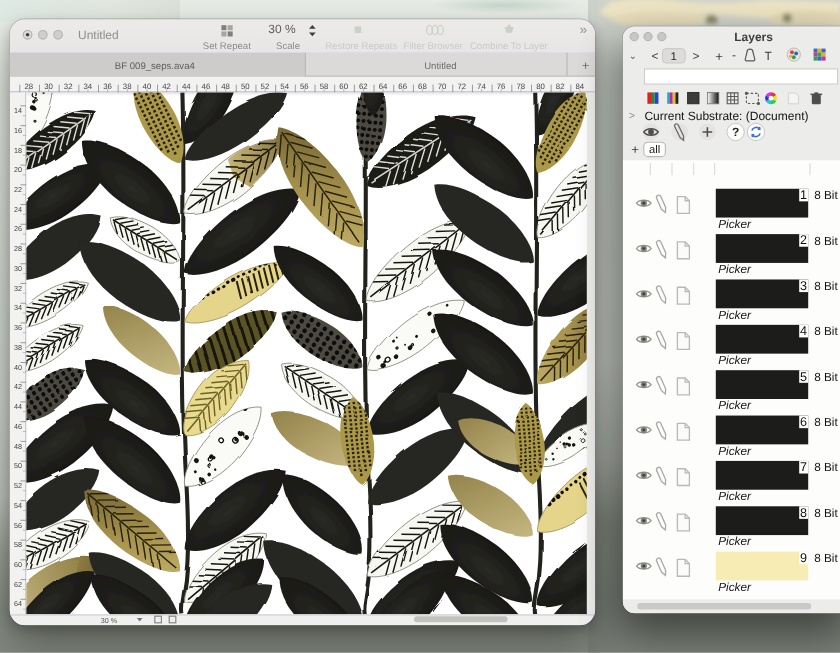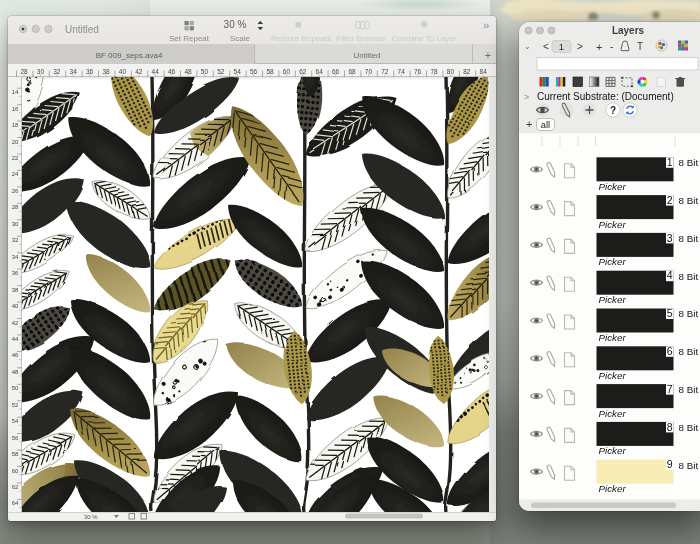--- a/index.html
+++ b/index.html
@@ -24,21 +24,21 @@
   <ellipse cx="185" cy="16" rx="34" ry="7" fill="#e2d8b4"></ellipse>
   <circle cx="103" cy="17" r="5" fill="#8e8c6b"></circle>
   <circle cx="166" cy="15" r="4" fill="#8e8c6b"></circle>
   <rect x="8" y="20" width="202" height="5" fill="#cdd0c8"></rect>
  </g>
 </svg>
 
 <div class="abs" style="left:0;top:0;width:150px;height:18px;background:linear-gradient(90deg,#dfeae4,#e4e9e2 60%,#dde2db)"></div>
 <div class="abs" style="left:330px;top:0;width:180px;height:14px;background:radial-gradient(ellipse 90px 10px at 50% 30%,rgba(190,210,198,0.8),rgba(190,210,198,0) 70%)"></div>
 
-<div class="abs" style="left:8px;top:16px;width:488px;height:505px;background:#c4b5fd;border-radius:3px;box-shadow:0 0 0 0.5px rgba(0,0,0,0.22), 0 18px 36px rgba(0,0,0,0.33), 0 4px 10px rgba(0,0,0,0.2);overflow:hidden">
+<div class="abs" style="left:8px;top:16px;width:488px;height:505px;background:#c4b5fd;border-radius:13px;box-shadow:0 0 0 0.5px rgba(0,0,0,0.22), 0 18px 36px rgba(0,0,0,0.33), 0 4px 10px rgba(0,0,0,0.2);overflow:hidden">
   <div class="abs" style="left:0;top:0;width:488px;height:28px;background:linear-gradient(180deg,#edebe9,#e8e6e4)"></div>
   <svg class="abs" style="left:0;top:0" width="488" height="28">
     <circle cx="15" cy="13" r="3.6" fill="#dddcda" stroke="#adacaa" stroke-width="0.9"></circle>
     <circle cx="15" cy="13" r="1.5" fill="#3e3e3c"></circle>
     <circle cx="27.7" cy="13" r="3.6" fill="#cfcecc" stroke="#b4b3b1" stroke-width="0.9"></circle>
     <circle cx="40.4" cy="13" r="3.6" fill="#cfcecc" stroke="#b4b3b1" stroke-width="0.9"></circle>
     <text x="57" y="16.5" font-size="10" fill="#8e8e8c" font-weight="500">Untitled</text>
     <g fill="#7f7f7b">
           <rect x="176.5" y="5" width="4.2" height="4.2"></rect>
           <rect x="181.7" y="5" width="4.2" height="4.2" fill="#a5a5a1"></rect>

